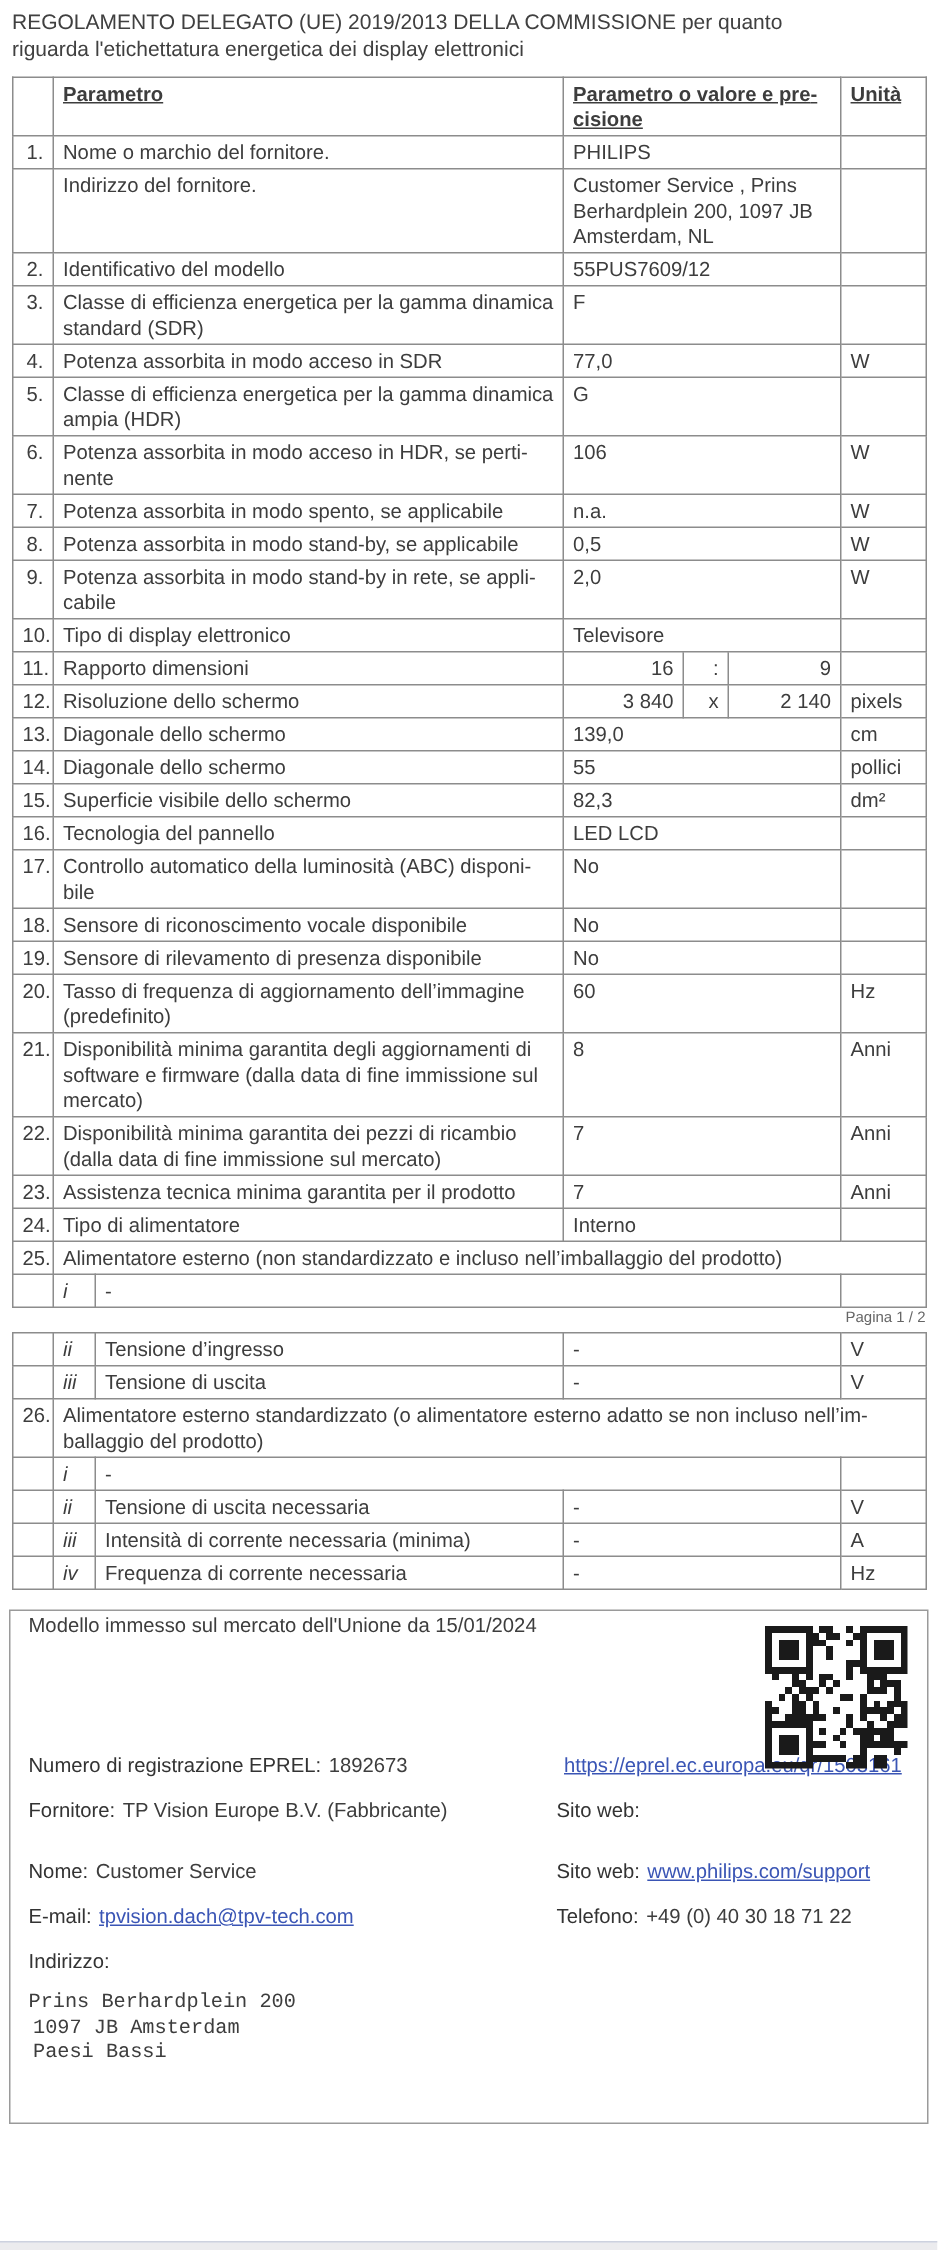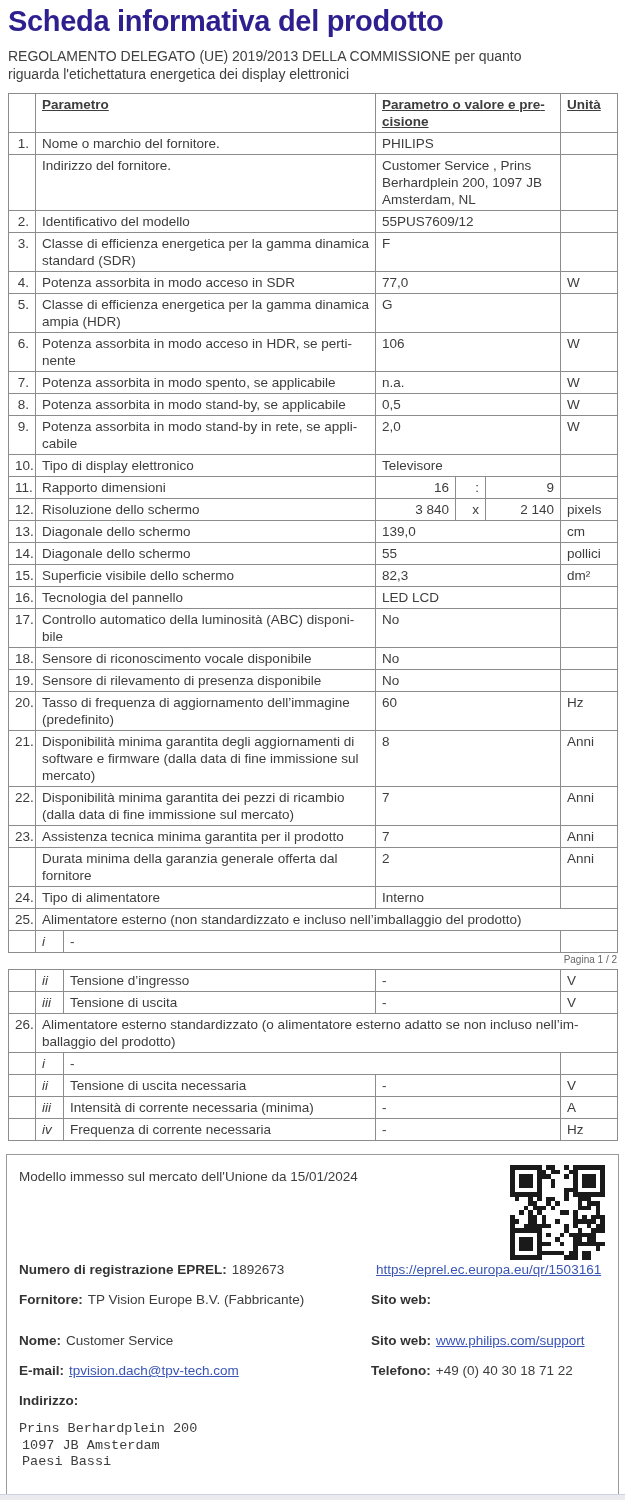--- a/index.html
+++ b/index.html
@@ -32,43 +32,42 @@
   td.c-val-right { text-align:left; padding-right:8px; }
   td.c-val-left { text-align:left; }
   td.c-split { text-align:right; }
   .page-indicator {
     width:609px; text-align:right; font-size:10px; color:#666;
     margin:1px 0 3px 0; line-height:12px;
   }
   .info-box {
     position:relative; border:1px solid #9a9a9a;
     width:613px; margin:13px 0 0 -2px;
-    padding:12px 12px 6px 12px; height:343px; overflow:hidden;
+    padding:0 12px 6px 12px; height:343px; overflow:hidden;
     font-size:13.5px;
   }
   .f-top { min-height:93px; line-height:19px; }
   .qr { position:absolute; top:10px; right:13px; width:95px; height:95px; }
   .f-row { display:flex; margin-bottom:11px; line-height:19px; }
   .f-left { width:352px; flex:none; padding-right:6px; }
   .f-right { flex:1; word-break:break-all; }
-  .lbl { font-weight:bold; color:#333; }
+  .lbl { font-weight:normal; color:#333; }
   .val { margin-left:5px; }
   a.link { color:#3a55b5; text-decoration:underline; }
   .addr { line-height:16.5px;font-family:Liberation Mono, monospace; }
   .addr .addr-line + .addr-line { padding-left:3px; }
   .page-edge {
     position:absolute; bottom:0; left:0; width:625px; height:6px;
     background:#ebebee; border-top:1px solid #ccd1df;
   }
 </style>
 </head>
 <body>
 
 <div class="doc">
-  <h1 class="page-title">Scheda informativa del prodotto</h1>
   <p class="subtitle">REGOLAMENTO DELEGATO (UE) 2019/2013 DELLA COMMISSIONE per quanto riguarda l'etichettatura energetica dei display elettronici</p>
 
   <table class="spec" id="table1">
     <colgroup>
       <col style="width:27px">
         <col style="width:28px">
         <col style="width:312px">
       <col style="width:80px">
         <col style="width:30px">
         <col style="width:75px">
@@ -222,26 +221,20 @@
         <tr>
           <td class="c-num">22.</td>
           <td class="c-param" colspan="2">Disponibilità minima garantita dei pezzi di ricambio (dalla data di fine immissione sul mercato)</td>
           <td class="c-val-right" colspan="3">7</td>
           <td class="c-unit">Anni</td>
         </tr>
         <tr>
           <td class="c-num">23.</td>
           <td class="c-param" colspan="2">Assistenza tecnica minima garantita per il prodotto</td>
           <td class="c-val-right" colspan="3">7</td>
-          <td class="c-unit">Anni</td>
-        </tr>
-        <tr>
-          <td class="c-num"></td>
-          <td class="c-param" colspan="2">Durata minima della garanzia generale offerta dal fornitore</td>
-          <td class="c-val-right" colspan="3">2</td>
           <td class="c-unit">Anni</td>
         </tr>
         <tr>
           <td class="c-num">24.</td>
           <td class="c-param" colspan="2">Tipo di alimentatore</td>
           <td class="c-val-left" colspan="3">Interno</td>
           <td class="c-unit"></td>
         </tr>
         <tr>
           <td class="c-num">25.</td>

